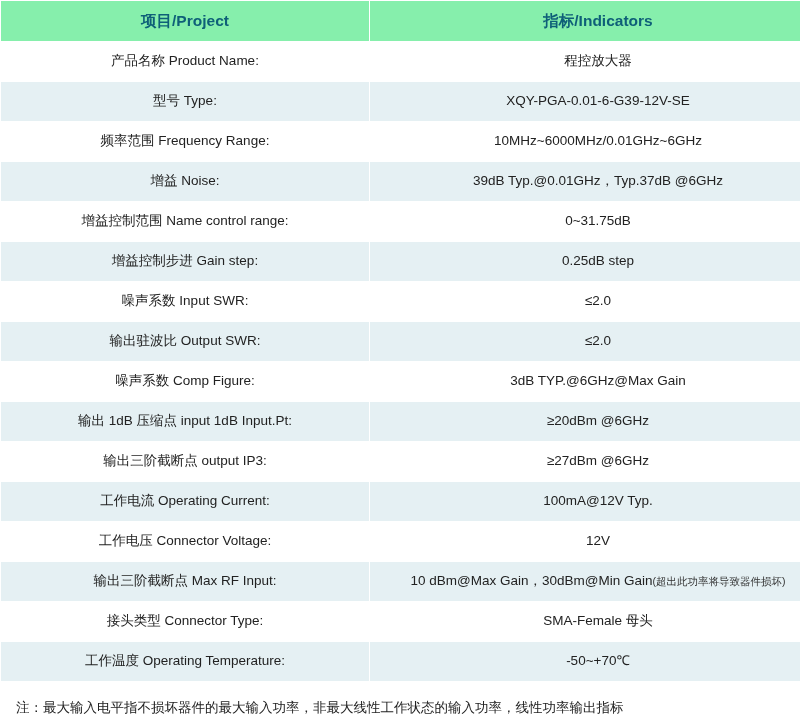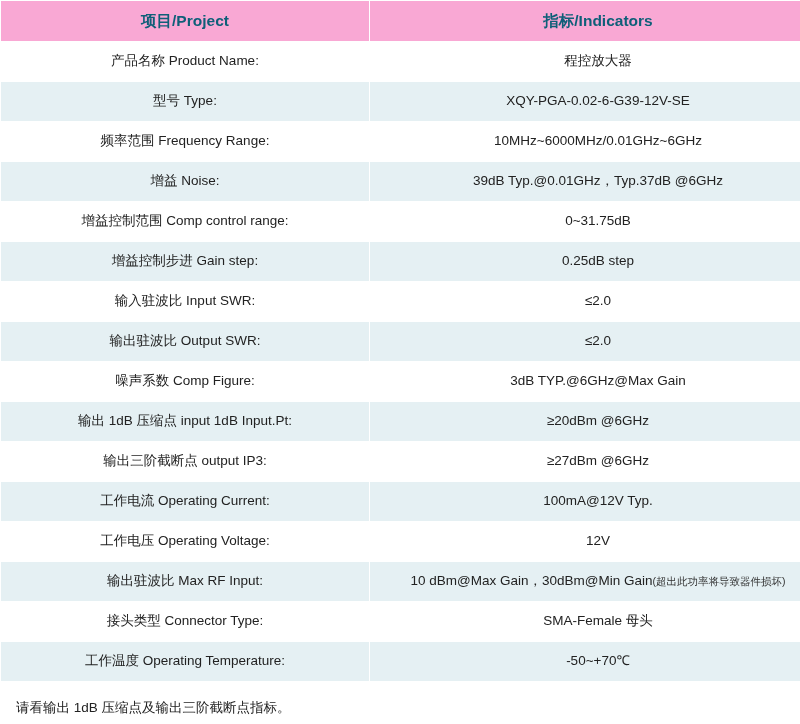--- a/index.html
+++ b/index.html
@@ -18,21 +18,21 @@
     width: 800px;
     border-collapse: collapse;
     table-layout: fixed;
   }
   .spec-table th, .spec-table td {
     border: 1px solid #ffffff;
     text-align: center;
     vertical-align: middle;
   }
   .spec-table thead th {
-    background: #f9a8d4;
+    background: #86efac;
     color: #0e5f78;
     font-size: 15.5px;
     font-weight: bold;
     height: 40px;
     padding: 0 6px;
     border: 1px solid #ffffff;
   }
   .spec-table tbody td {
     height: 39px;
     font-size: 13.5px;
@@ -73,40 +73,40 @@
       <th class="col-indicator">指标/Indicators</th>
     </tr>
   </thead>
   <tbody>
     <tr>
       <td class="cell-project">产品名称 Product Name:</td>
       <td class="cell-indicator"><span>程控放大器</span><span class="small-paren"></span></td>
     </tr>
     <tr>
       <td class="cell-project">型号 Type:</td>
-      <td class="cell-indicator"><span>XQY-PGA-0.02-6-G39-12V-SE</span><span class="small-paren"></span></td>
+      <td class="cell-indicator"><span>XQY-PGA-0.01-6-G39-12V-SE</span><span class="small-paren"></span></td>
     </tr>
     <tr>
       <td class="cell-project">频率范围 Frequency Range:</td>
       <td class="cell-indicator"><span>10MHz~6000MHz/0.01GHz~6GHz</span><span class="small-paren"></span></td>
     </tr>
     <tr>
       <td class="cell-project">增益 Noise:</td>
       <td class="cell-indicator"><span>39dB Typ.@0.01GHz，Typ.37dB @6GHz</span><span class="small-paren"></span></td>
     </tr>
     <tr>
-      <td class="cell-project">增益控制范围 Comp control range:</td>
+      <td class="cell-project">增益控制范围 Name control range:</td>
       <td class="cell-indicator"><span>0~31.75dB</span><span class="small-paren"></span></td>
     </tr>
     <tr>
       <td class="cell-project">增益控制步进 Gain step:</td>
       <td class="cell-indicator"><span>0.25dB step</span><span class="small-paren"></span></td>
     </tr>
     <tr>
-      <td class="cell-project">输入驻波比 Input SWR:</td>
+      <td class="cell-project">噪声系数 Input SWR:</td>
       <td class="cell-indicator"><span>≤2.0</span><span class="small-paren"></span></td>
     </tr>
     <tr>
       <td class="cell-project">输出驻波比 Output SWR:</td>
       <td class="cell-indicator"><span>≤2.0</span><span class="small-paren"></span></td>
     </tr>
     <tr>
       <td class="cell-project">噪声系数 Comp Figure:</td>
       <td class="cell-indicator"><span>3dB TYP.@6GHz@Max Gain</span><span class="small-paren"></span></td>
     </tr>
@@ -116,33 +116,34 @@
     </tr>
     <tr>
       <td class="cell-project">输出三阶截断点 output IP3:</td>
       <td class="cell-indicator"><span>≥27dBm @6GHz</span><span class="small-paren"></span></td>
     </tr>
     <tr>
       <td class="cell-project">工作电流 Operating Current:</td>
       <td class="cell-indicator"><span>100mA@12V Typ.</span><span class="small-paren"></span></td>
     </tr>
     <tr>
-      <td class="cell-project">工作电压 Operating Voltage:</td>
+      <td class="cell-project">工作电压 Connector Voltage:</td>
       <td class="cell-indicator"><span>12V</span><span class="small-paren"></span></td>
     </tr>
     <tr>
-      <td class="cell-project">输出驻波比 Max RF Input:</td>
+      <td class="cell-project">输出三阶截断点 Max RF Input:</td>
       <td class="cell-indicator"><span>10 dBm@Max Gain，30dBm@Min Gain</span><span class="small-paren">(超出此功率将导致器件损坏)</span></td>
     </tr>
     <tr>
       <td class="cell-project">接头类型 Connector Type:</td>
       <td class="cell-indicator"><span>SMA-Female 母头</span><span class="small-paren"></span></td>
     </tr>
     <tr>
       <td class="cell-project">工作温度 Operating Temperature:</td>
       <td class="cell-indicator"><span>-50~+70℃</span><span class="small-paren"></span></td>
     </tr>
   </tbody>
 </table>
 
 <div class="note-wrap">
+  <span class="note-line">注：最大输入电平指不损坏器件的最大输入功率，非最大线性工作状态的输入功率，线性功率输出指标</span>
   <span class="note-line indent">请看输出 1dB 压缩点及输出三阶截断点指标。</span>
 </div>
 
 </body></html>

